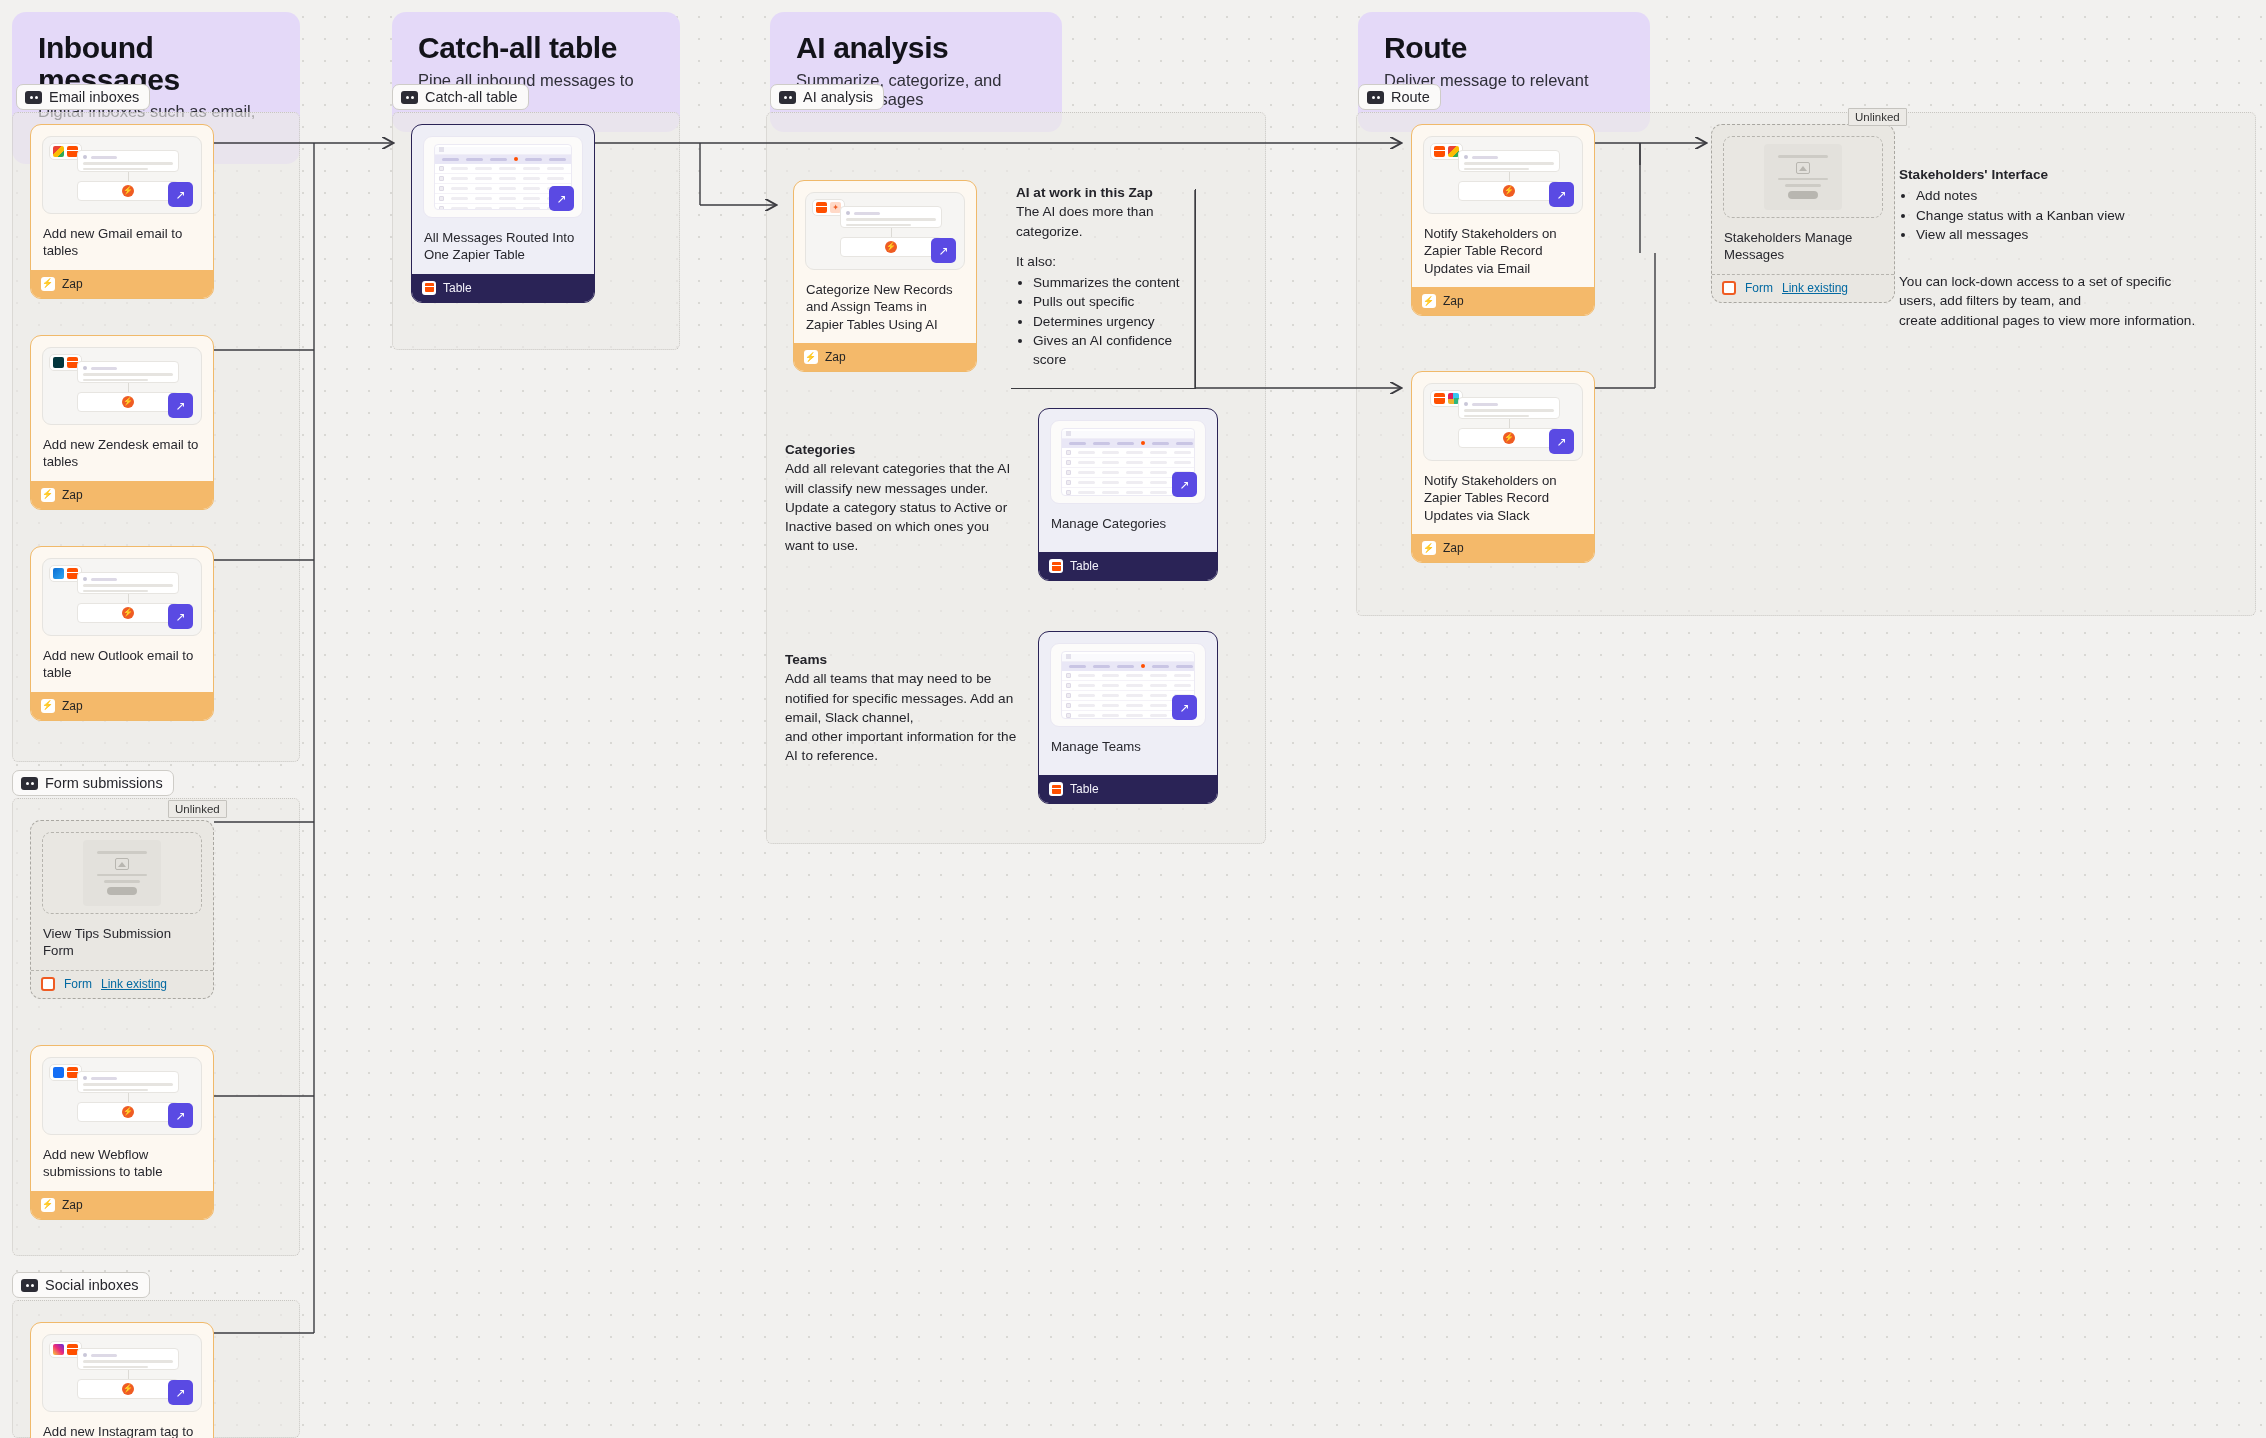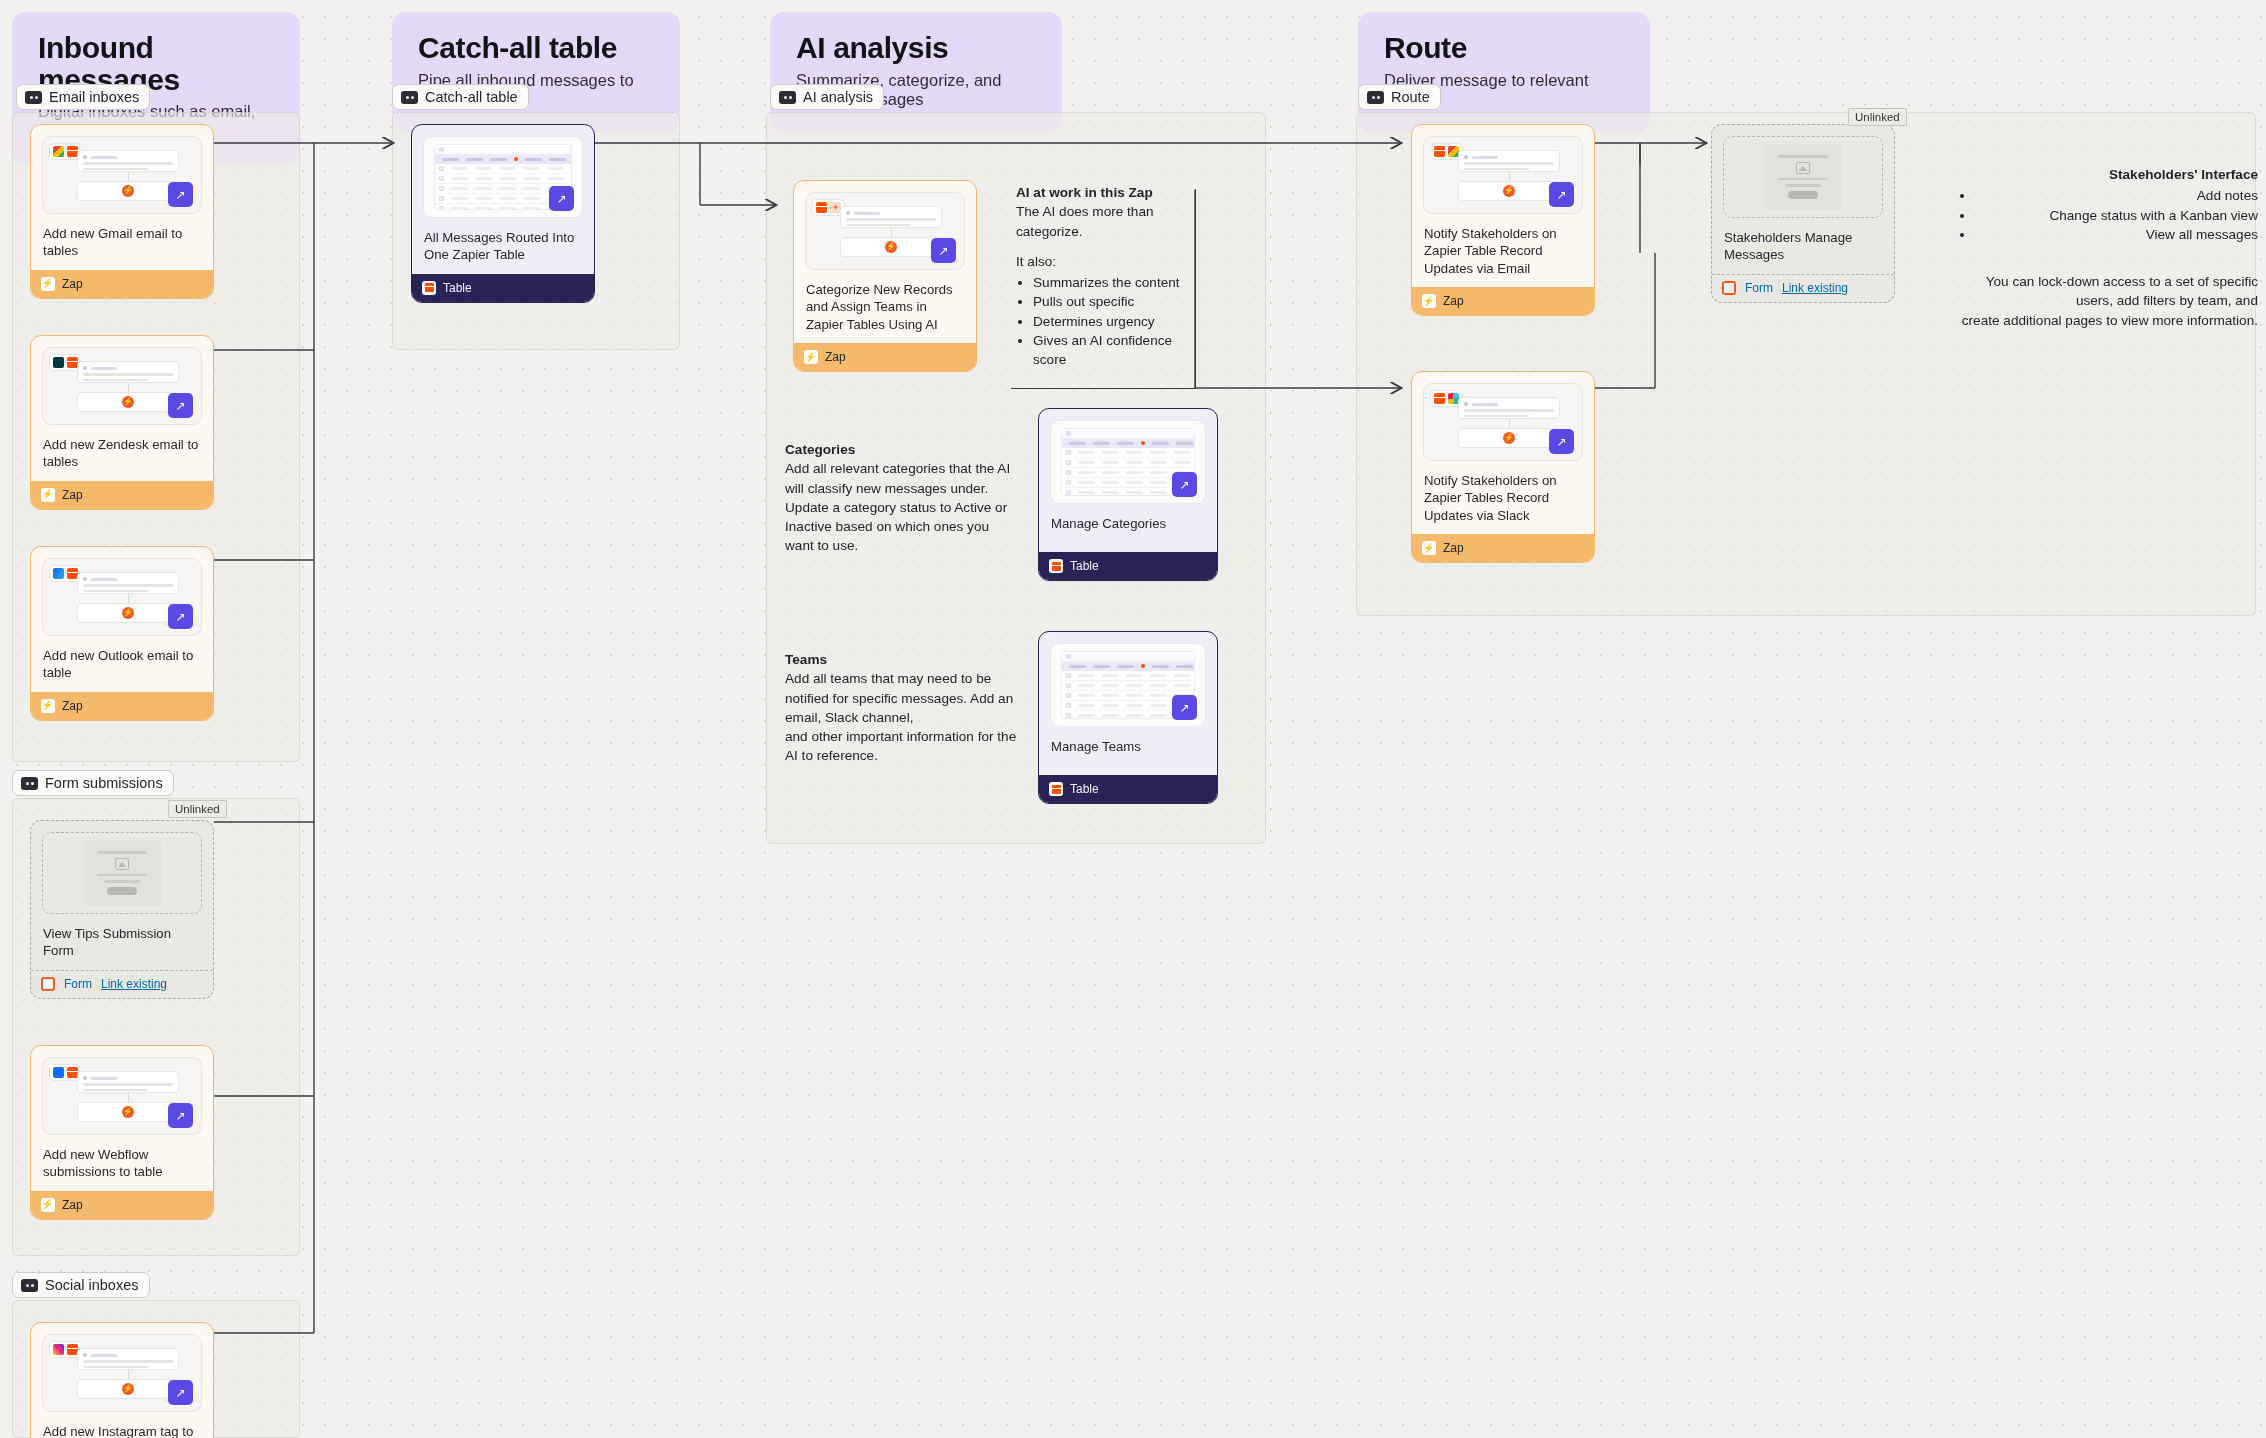--- a/index.html
+++ b/index.html
@@ -848,21 +848,21 @@
       </div>
     </div>
     <div class="title">Stakeholders Manage Messages</div>
     <div class="footer">
       <span style="width:14px;height:14px;border:2px solid #ef5c23;border-radius:3px;background:#fff;display:inline-block"></span>
       <span>Form</span>
       <span class="ulink">Link existing</span>
     </div>
   </div>
 
-  <div class="annot" style="left:1958px; top:165px; width:300px;text-align:right;">
+  <div class="annot" style="left:1899px; top:165px; width:300px;">
     <b>Stakeholders' Interface</b>
     <ul>
       <li>Add notes</li>
       <li>Change status with a Kanban view</li>
       <li>View all messages</li>
     </ul>
     <div class="sp" style="height:28px"></div>
     <div>You can lock-down access to a set of specific users, add filters by team, and</div>
     <div>create additional pages to view more information.</div>
   </div>

